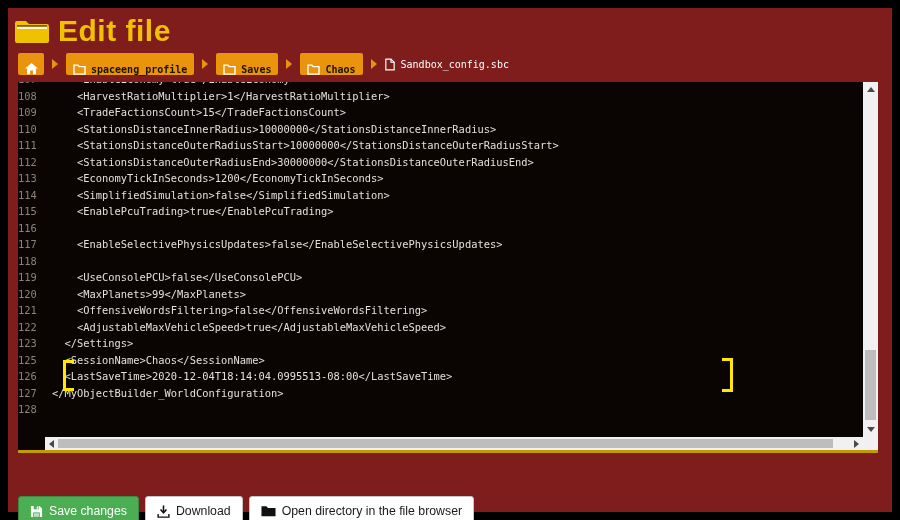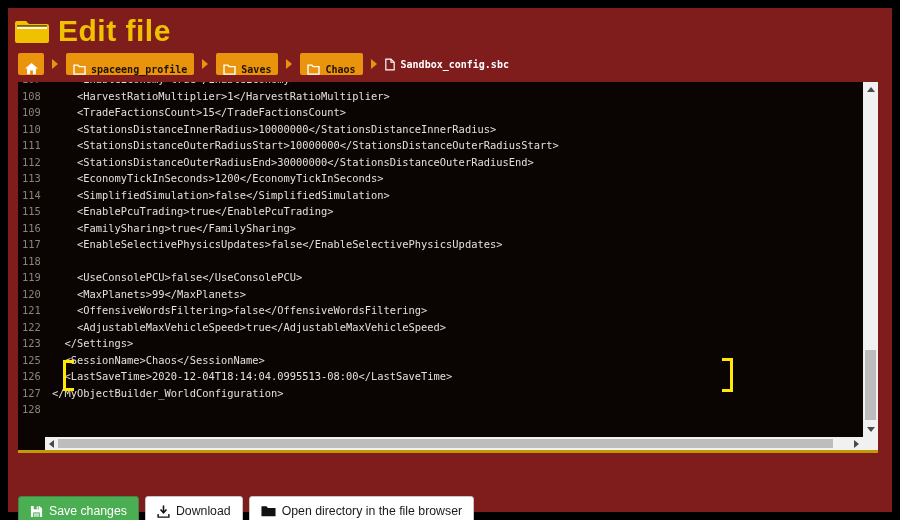--- a/index.html
+++ b/index.html
@@ -13,30 +13,30 @@
 
   
   .breadcrumb{position:absolute;left:10px;top:44px;height:24px;display:flex;align-items:center;gap:8px;}
   .crumb-btn{display:flex;align-items:flex-end;gap:5px;height:22px;background:#ea940e;border:none;
     padding:0 7px;border-radius:2px;cursor:pointer;
     font-family:"DejaVu Sans Mono",monospace;font-weight:bold;font-size:10px;color:#1c1200;}
   .crumb-btn.home{width:26px;padding:0;justify-content:center;}
   .sep{width:0;height:0;border-top:5px solid transparent;border-bottom:5px solid transparent;
     border-left:6px solid #ea940e;}
   .file-crumb{display:flex;align-items:center;gap:6px;
-    font-family:"DejaVu Sans Mono",monospace;font-weight:bold;font-size:10px;color:#fff;}
+    font-family:"DejaVu Sans Mono",monospace;font-weight:normal;font-size:10px;color:#fff;}
 
   
   .editor{position:absolute;left:10px;top:74px;width:860px;height:368px;background:#0a0502;
     border-bottom:3px solid #c39a00;box-sizing:content-box;}
   .code-area{position:absolute;left:0;top:0;right:15px;bottom:13px;overflow:hidden;}
   .code-row{display:flex;height:16.5px;line-height:16.5px;
     font-family:"DejaVu Sans Mono",monospace;font-size:10.4px;}
   .code-row:first-child{margin-top:-11px;}
-  .ln{flex:0 0 27px;text-align:center;padding-right:7px;color:#8a8478;user-select:none;}
+  .ln{flex:0 0 27px;text-align:left;padding-right:7px;color:#8a8478;user-select:none;}
   .code-text{white-space:pre;color:#e3e0da;margin:0;}
 
   
   .vsb{position:absolute;right:0;top:0;width:15px;bottom:0;background:#f1f1f1;}
   .vsb-thumb{position:absolute;left:2px;right:2px;top:268px;height:70px;background:#bdbdbd;}
   .arr{position:absolute;width:0;height:0;}
   .arr-up{left:3.5px;top:5px;border-left:4px solid transparent;border-right:4px solid transparent;border-bottom:5px solid #4a4a4a;}
   .arr-down{left:3.5px;bottom:18px;border-left:4px solid transparent;border-right:4px solid transparent;border-top:5px solid #4a4a4a;}
   .hsb{position:absolute;left:27px;right:15px;bottom:0;height:13px;background:#f1f1f1;}
   .hsb-thumb{position:absolute;top:2px;bottom:2px;left:13px;width:775px;background:#bdbdbd;}
@@ -141,21 +141,20 @@
         <div class="code-row">
           <span class="ln">114</span>
           <span class="code-text">    &lt;SimplifiedSimulation&gt;false&lt;/SimplifiedSimulation&gt;</span>
         </div>
         <div class="code-row">
           <span class="ln">115</span>
           <span class="code-text">    &lt;EnablePcuTrading&gt;true&lt;/EnablePcuTrading&gt;</span>
         </div>
         <div class="code-row">
           <span class="ln">116</span>
-          <span class="code-text">    &lt;FamilySharing&gt;true&lt;/FamilySharing&gt;</span>
         </div>
         <div class="code-row">
           <span class="ln">117</span>
           <span class="code-text">    &lt;EnableSelectivePhysicsUpdates&gt;false&lt;/EnableSelectivePhysicsUpdates&gt;</span>
         </div>
         <div class="code-row">
           <span class="ln">118</span>
         </div>
         <div class="code-row">
           <span class="ln">119</span>

